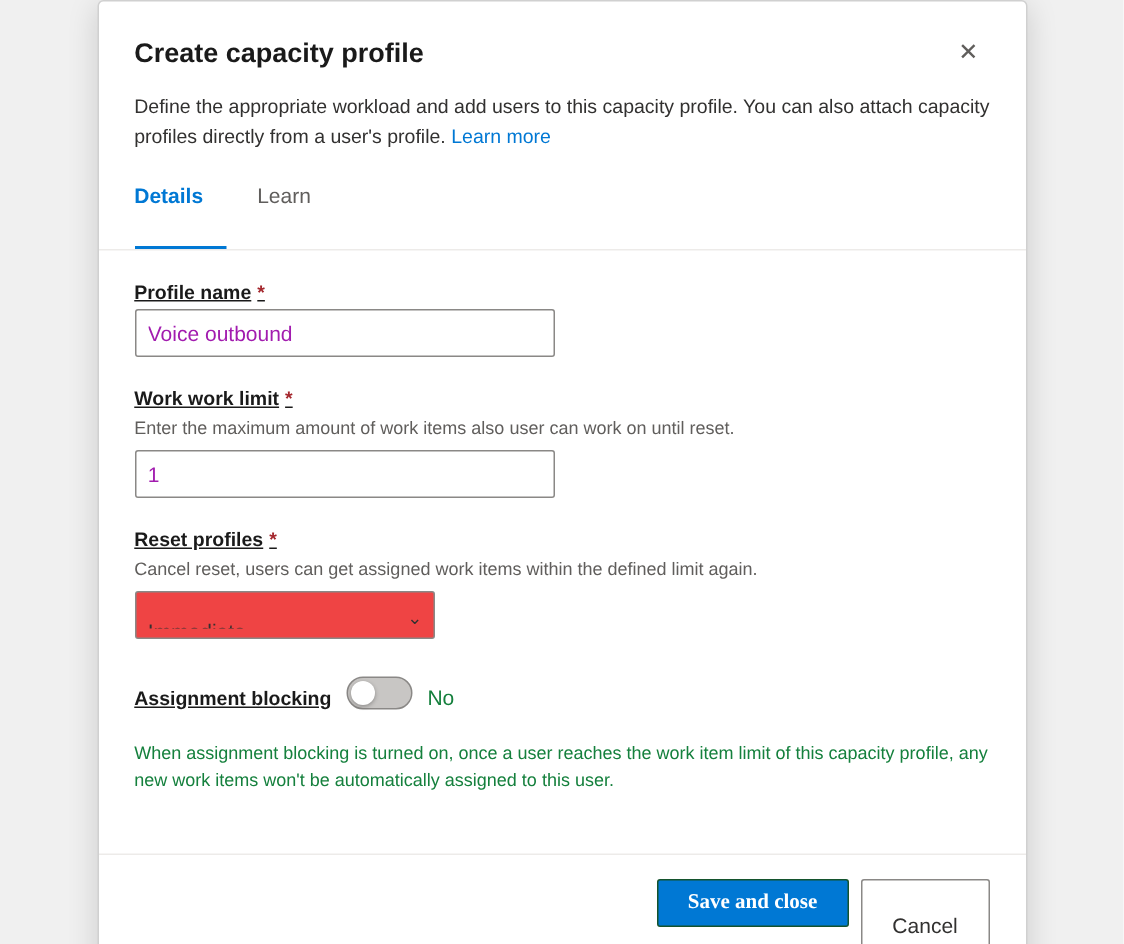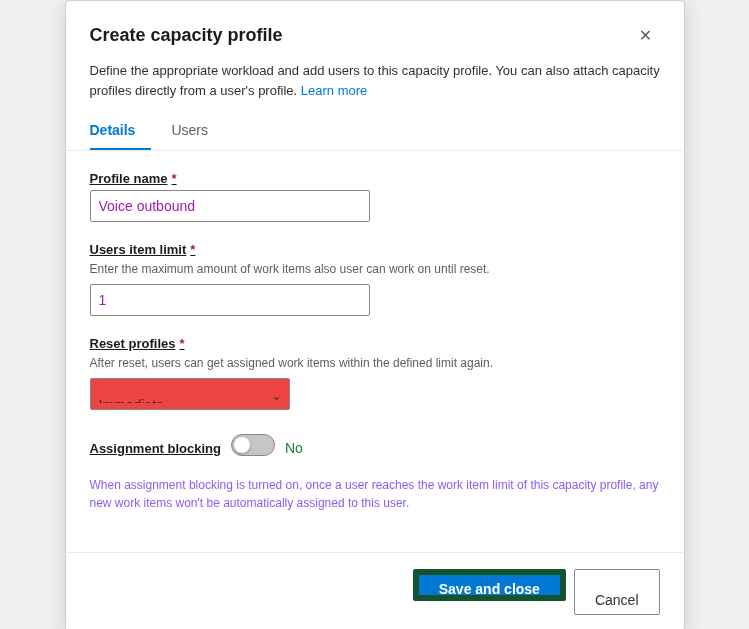--- a/index.html
+++ b/index.html
@@ -78,21 +78,21 @@
     }
 
     .tabs-container {
       padding: 0 24px;
       border-bottom: 1px solid #edebe9;
       display: flex;
       gap: 0;
     }
 
     .tab {
-      padding: 10px 16px 10px 0;
+      padding: 10px 16px 26px 0;
       font-size: 14px;
       color: #605e5c;
       cursor: pointer;
       border: none;
       background: none;
       margin-right: 20px;
       border-bottom: 2px solid transparent;
       font-weight: 400;
     }
 
@@ -215,43 +215,44 @@
       left: 2px;
     }
 
     .toggle-label {
       font-size: 14px;
       color: #15803d;
     }
 
     .blocking-description {
       font-size: 12px;
-      color: #8b5cf6;
+      color: #15803d;
       line-height: 1.5;
       margin-top: 20px;
     }
 
     .dialog-footer {
       padding: 16px 24px;
       display: flex;
       justify-content: flex-end;
       gap: 8px;
       border-top: 1px solid #edebe9;
     }
 
     .btn-primary {
       background: #0078d4;
       color: #ffffff;
-      border: 6px solid #14532d;
+      border: 1px solid #14532d;
       border-radius: 2px;
       padding: 6px 20px;
       font-size: 14px;
       font-weight: 600;
       cursor: pointer;
       height: 32px;
+      font-family: Liberation Serif, serif;
     }
 
     .btn-secondary {
       background: #ffffff;
       color: #323130;
       border: 1px solid #8a8886;
       border-radius: 2px;
       padding: 22px 20px;
       font-size: 14px;
       cursor: pointer;
@@ -274,49 +275,49 @@
     <div class="dialog-description">
       <span>Define the appropriate workload and add users to this capacity profile. You can also attach capacity profiles directly from a user's profile.</span>
       <a href="#" class="learn-more-link">Learn more</a>
     </div>
 
     <div class="tabs-container">
       <button class="tab active">
         <span>Details</span>
       </button>
       <button class="tab">
-        <span>Users</span>
+        <span>Learn</span>
       </button>
     </div>
 
     <div class="dialog-body">
 
       <div class="form-group">
         <div class="form-label">
           <span>Profile name</span>
           <span class="required-star">*</span>
         </div>
         <input type="text" class="form-input" value="Voice outbound" style="">
       </div>
 
       <div class="form-group">
         <div class="form-label">
-          <span>Users item limit</span>
+          <span>Work work limit</span>
           <span class="required-star">*</span>
         </div>
         <div class="form-hint">Enter the maximum amount of work items also user can work on until reset.</div>
         <input type="text" class="form-input" value="1" style="">
       </div>
 
       <div class="form-group">
         <div class="form-label">
           <span>Reset profiles</span>
           <span class="required-star">*</span>
         </div>
-        <div class="form-hint">After reset, users can get assigned work items within the defined limit again.</div>
+        <div class="form-hint">Cancel reset, users can get assigned work items within the defined limit again.</div>
         <div class="form-select-container">
           <select class="form-select">
             <option value="Immediate" selected="">Immediate</option>
             <option value="Daily">Daily</option>
             <option value="Weekly">Weekly</option>
             <option value="Monthly">Monthly</option>
           </select>
           <span class="select-chevron">⌄</span>
         </div>
       </div>

